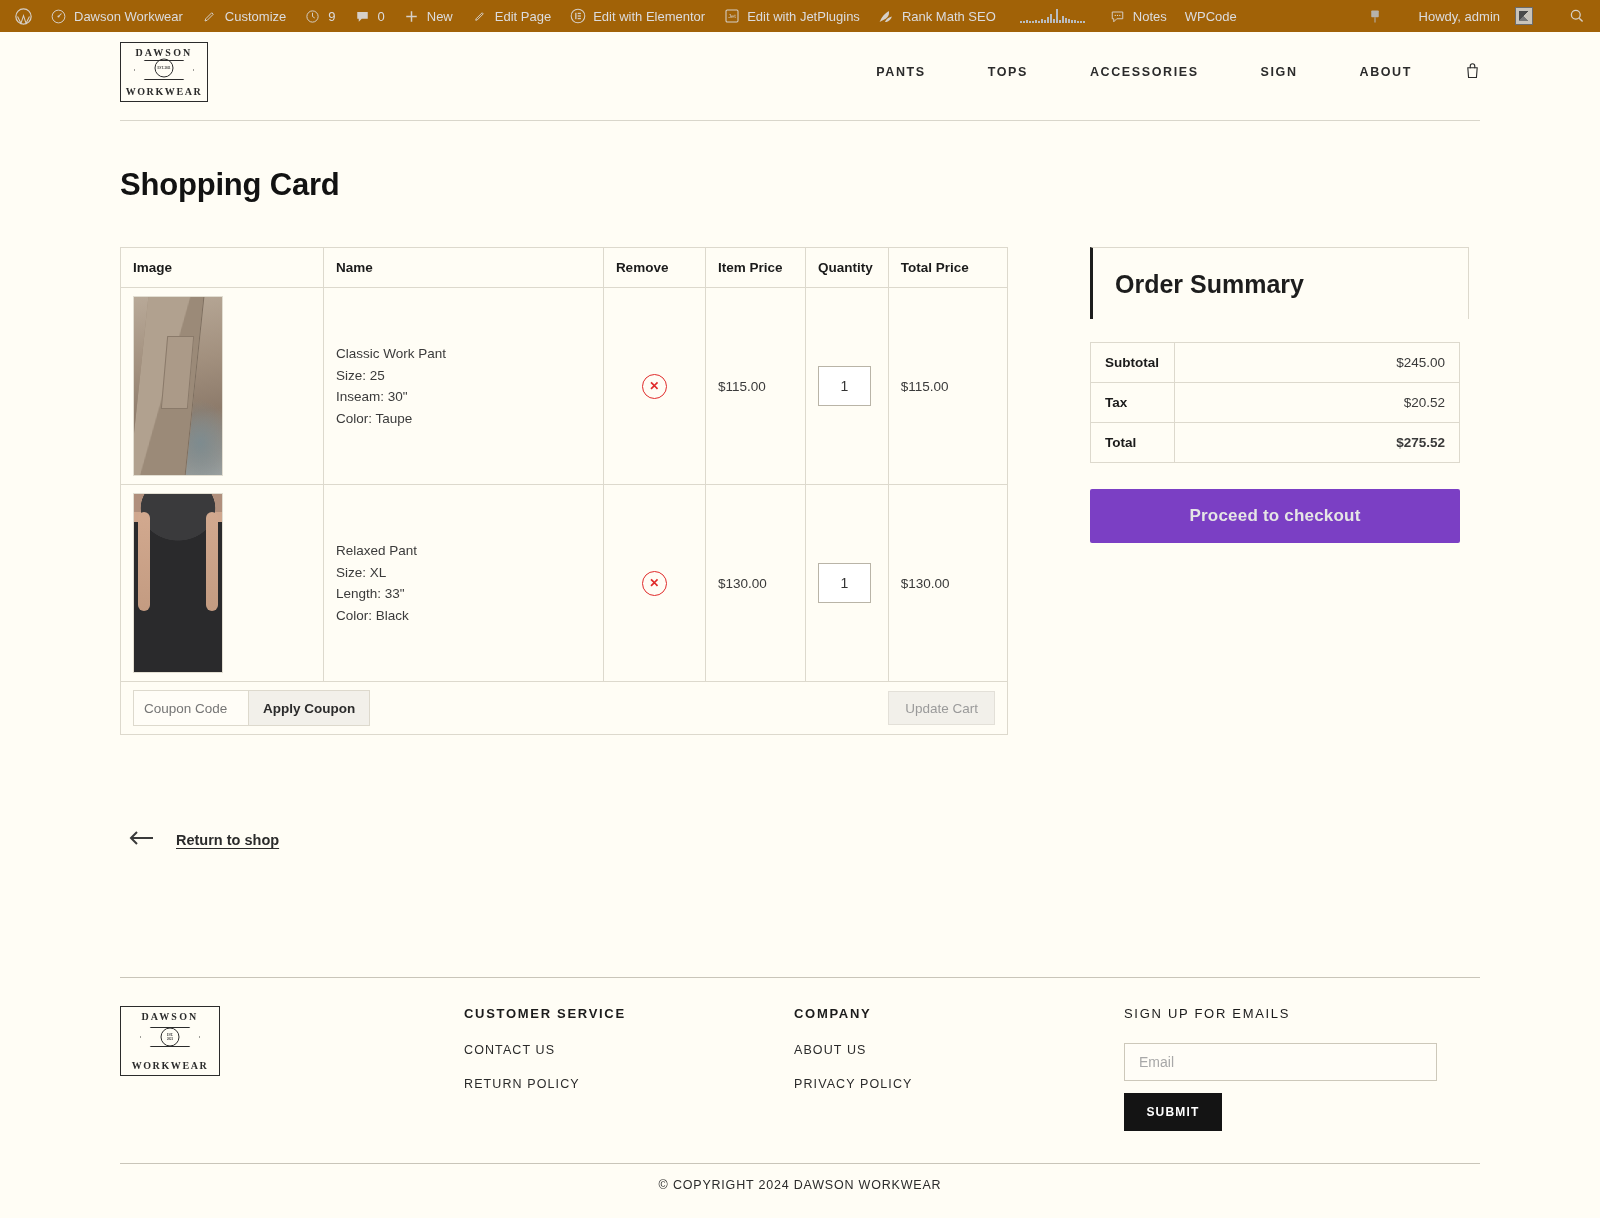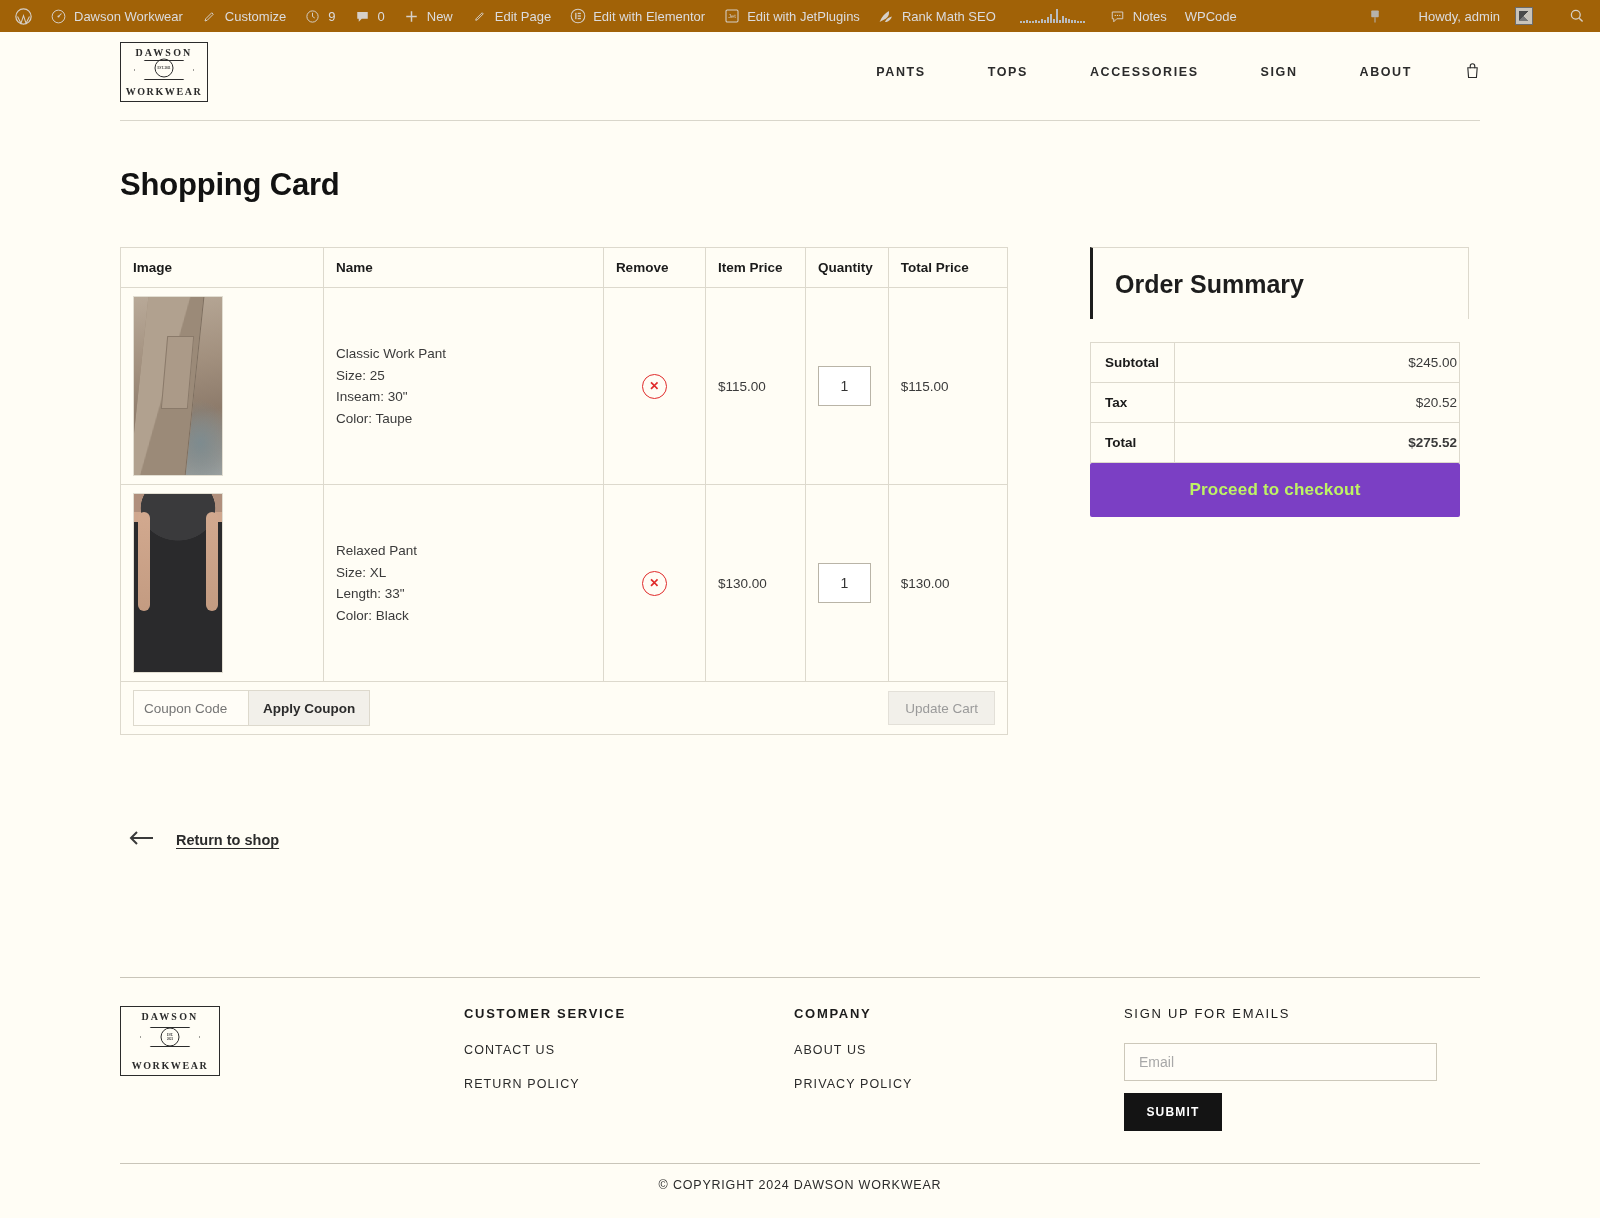--- a/index.html
+++ b/index.html
@@ -161,30 +161,30 @@
     border-right:1px solid #ddd9cd;
     padding:22px 0 22px 22px; height:72px;
   }
   .os-head h2{ margin:0; font-size:25px; font-weight:700; color:#1d1d1d; }
   table.os{ border-collapse:collapse; width:370px; table-layout:fixed; margin-top:23px; }
   table.os th{
     width:84px; text-align:left; font-size:13.5px; font-weight:700; color:#1b1b1b;
     border:1px solid #ddd9cd; padding:12px 14px; vertical-align:top;
   }
   table.os td{
-    border:1px solid #ddd9cd; padding:12px 2px; font-size:13.5px; color:#3a3a3a;
+    border:1px solid #ddd9cd; padding:12px 14px; font-size:13.5px; color:#3a3a3a;
     text-align:right; vertical-align:top;
   }
   .ship-line{ margin-bottom:14px; }
   .ship-to{ line-height:20px; }
   .chg-addr{ text-decoration:none; color:#3a3a3a; }
   .total-val{ font-weight:700; color:#1b1b1b; }
   .checkout-btn{
-    width:370px; height:54px;
-    background:#7b3fc4; color:#bef264; border:none; border-radius:2px;
+    margin-top:26px; width:370px; height:54px;
+    background:#7b3fc4; color:#e5e5e5; border:none; border-radius:2px;
     font-size:17px; font-weight:700; font-family:inherit; cursor:pointer;
     letter-spacing:.2px;
   }
 
   
   .return-row{ display:flex; align-items:center; gap:22px; margin:94px 0 0 8px; }
   .return-row a{
     font-size:14.5px; font-weight:700; color:#2b2b2b; text-decoration:underline;
     text-underline-offset:3px;
   }

